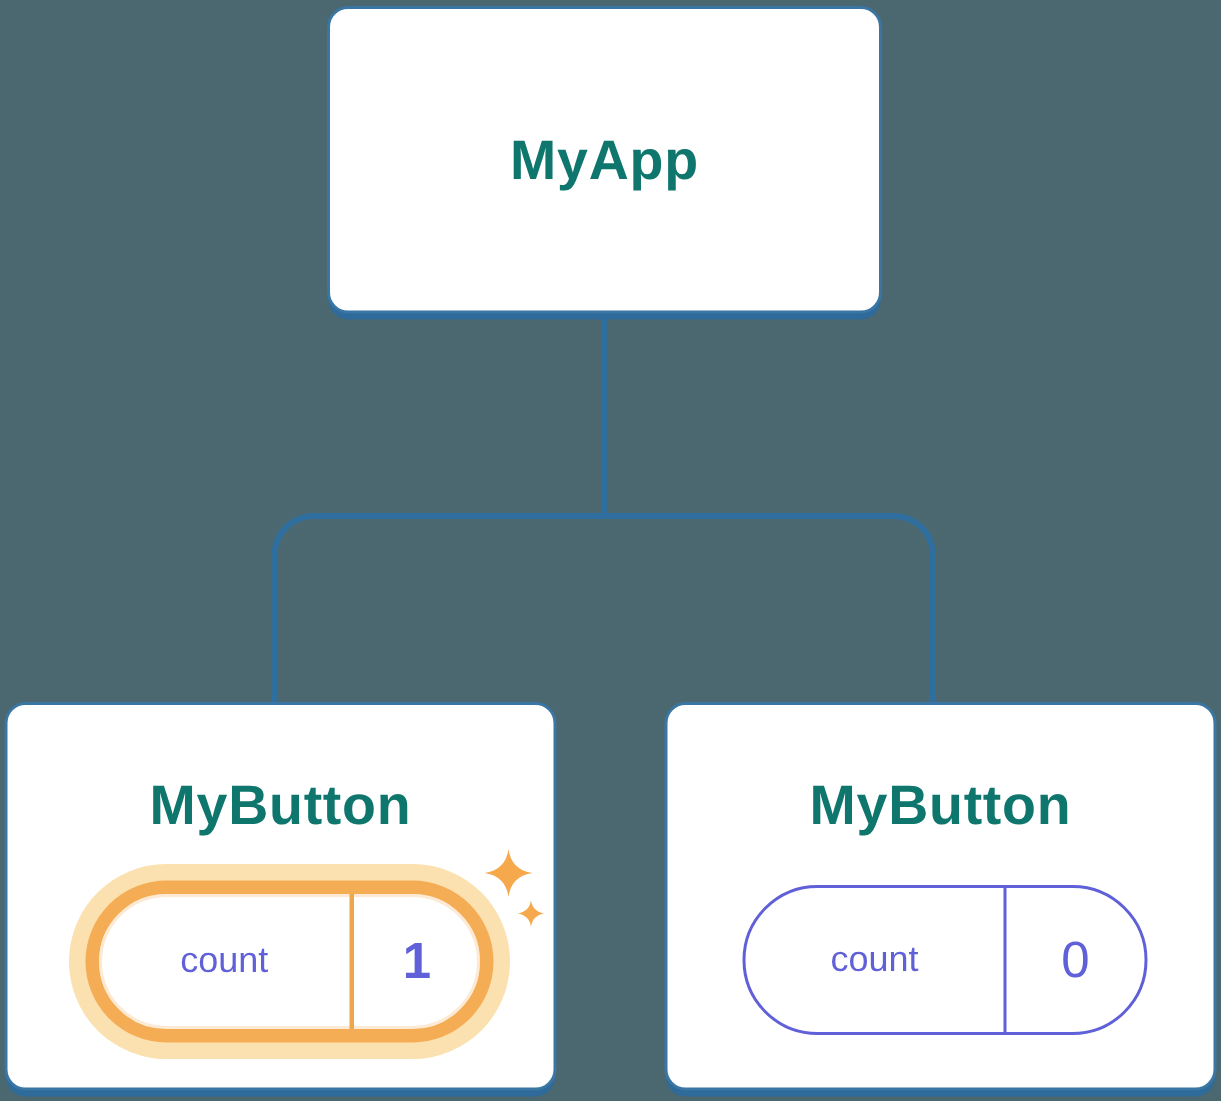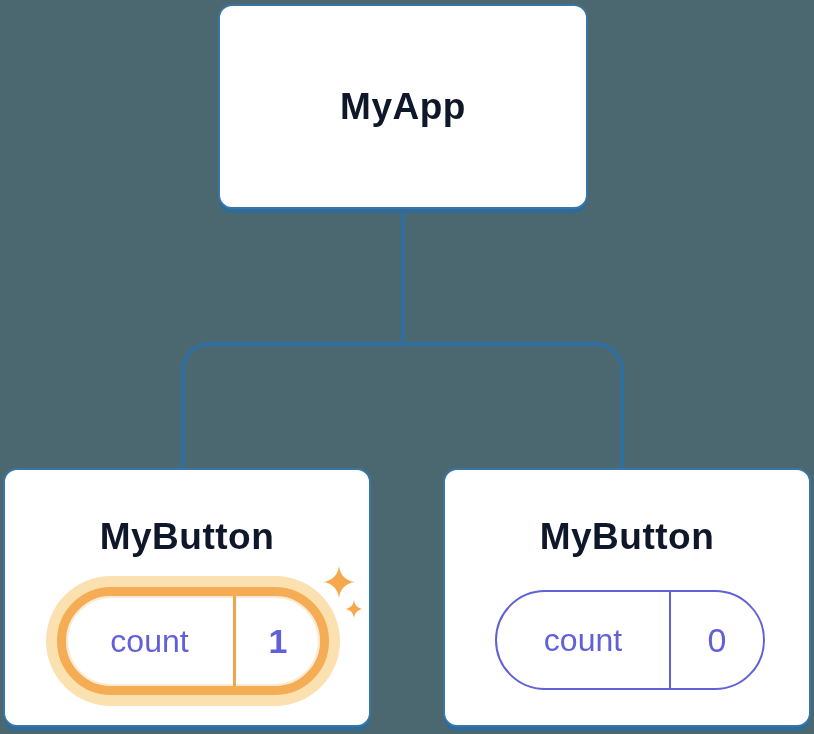--- a/index.html
+++ b/index.html
@@ -38,40 +38,40 @@
   .card-root  { left: 218px; top: 4px;   width: 370px; height: 205px; }
   .card-left  { left: 3px;   top: 468px; width: 368px; height: 259px; }
   .card-right { left: 443px; top: 468px; width: 368px; height: 259px; }
 
   .card-title {
     position: absolute;
     left: 0; right: 0;
     text-align: center;
     font-size: 37px;
     font-weight: 600;
-    color: #0f172a;
+    color: #0f766e;
     letter-spacing: 0.5px;
   }
   .card-root .card-title { top: 80px; }
   .card-left .card-title, .card-right .card-title { top: 46px; }
 
   
   .pill {
     position: absolute;
     display: flex;
     align-items: stretch;
     background: #ffffff;
     color: #6060d8;
   }
   .pill-label {
     flex: 1;
     display: flex;
     align-items: center;
     justify-content: center;
-    font-size: 32px;
+    font-size: 24px;
     color: #6060d8;
   }
   .pill-value {
     display: flex;
     align-items: center;
     justify-content: center;
     font-size: 34px;
     color: #6060d8;
   }
 

